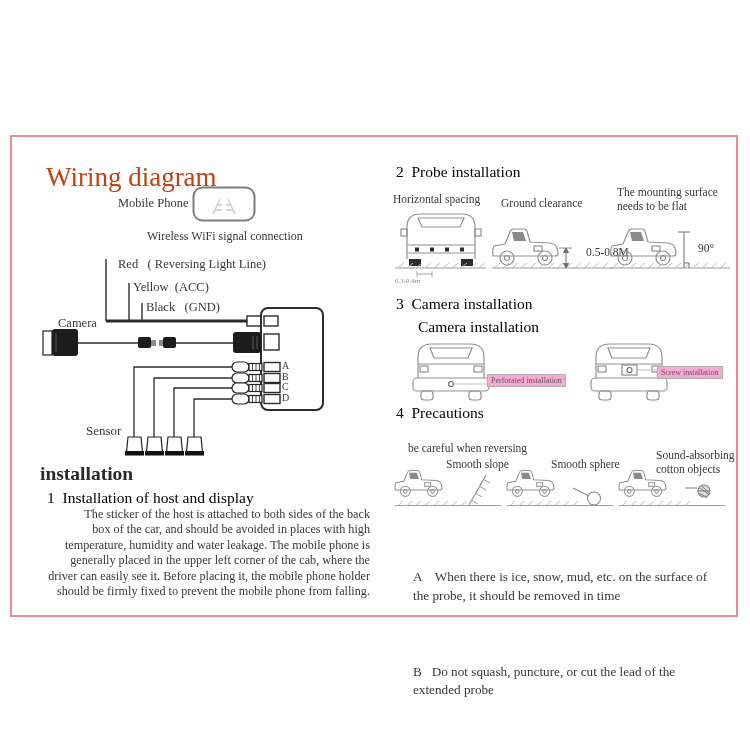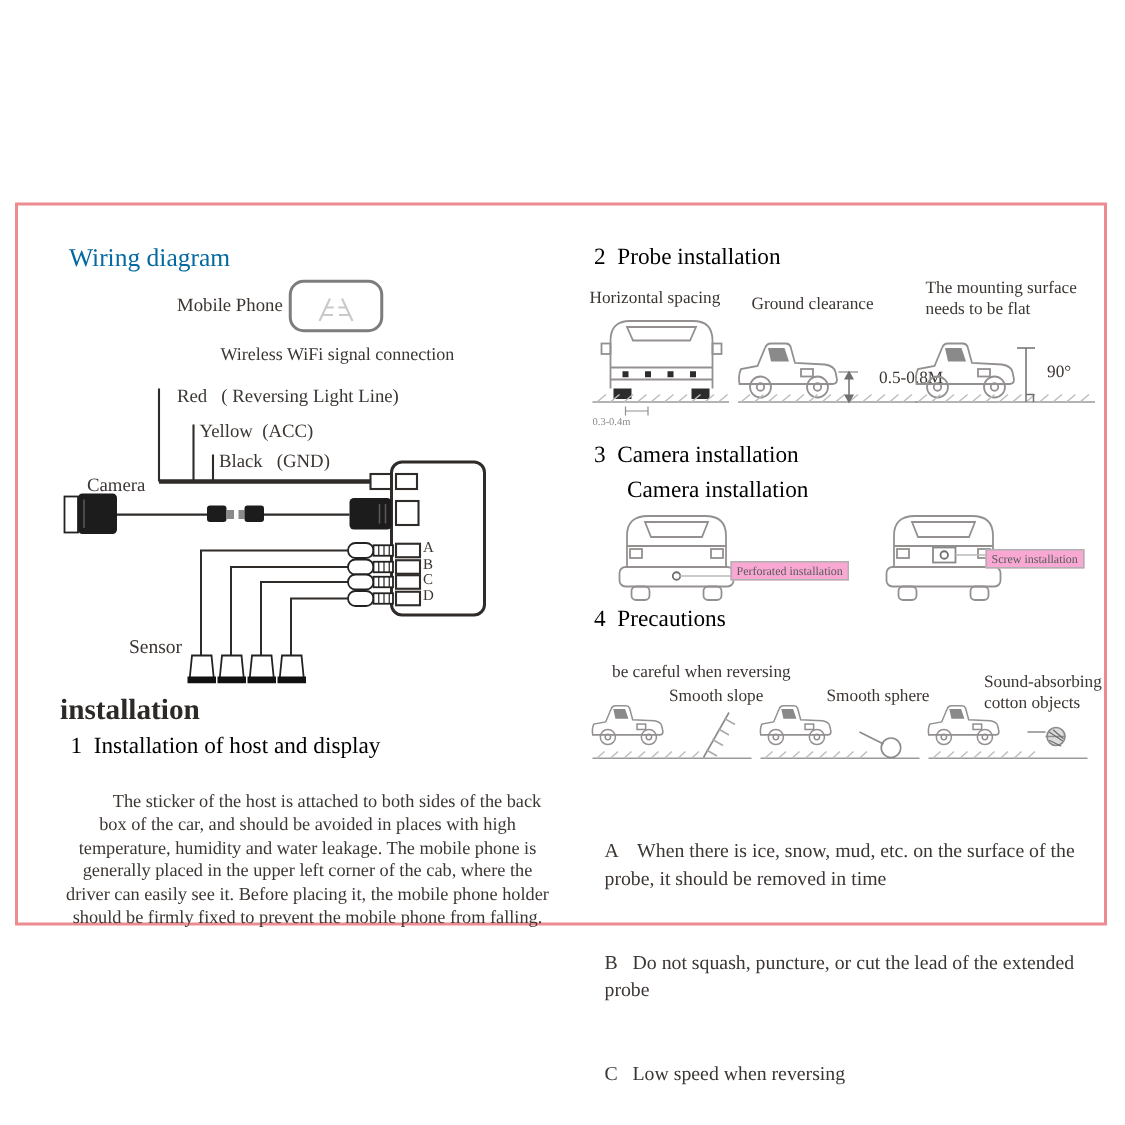--- a/index.html
+++ b/index.html
@@ -1,31 +1,31 @@
 <!DOCTYPE html>
 <html><head>
 <meta charset="utf-8">
 <style>
   html,body{margin:0;padding:0;background:#fff;}
   .page{position:relative;width:750px;height:750px;background:#ffffff;
         font-family:"Liberation Serif","DejaVu Serif",serif;color:#3c3633;overflow:hidden;}
   .abs{position:absolute;}
   .frame{position:absolute;left:10px;top:135px;width:724px;height:478px;border:2px solid #ec8b90;}
-  .h1{font-size:17px;color:#0369a1;text-align:right;}
+  .h1{font-size:27px;color:#c2410c;text-align:right;}
   .h2{font-size:15.5px;color:#000000;white-space:pre;}
   .h2b{font-size:19.5px;font-weight:600;color:#2c2927;}
   .lbl{font-size:12.5px;white-space:pre;}
   .lbl-s{font-size:11.5px;}
   .tiny{font-size:7px;color:#8a8a8a;white-space:pre;}
-  .para{font-size:12.2px;line-height:15.4px;text-indent:26px;text-align:center;margin-top:20px;}
+  .para{font-size:12.2px;line-height:15.4px;text-indent:26px;text-align:right;}
   .notes{font-size:13.2px;line-height:18.6px;white-space:pre-wrap;}
   .ports span{display:block;font-size:10px;line-height:10.6px;color:#3c3633;}
   .tagbox{font-size:8px;color:#5a5a5a;border:1px solid #b0b0b0;background:#f9a8d4;
           padding:1px 3px;white-space:nowrap;}
-  .note-line{margin:0;}
+  .note-line{margin:10px;}
   svg{display:block;}
 </style>
 </head>
 <body>
 
 <div class="page">
   <div class="frame"></div>
 
   <div class="abs h1" style="left:46px;top:162px;">Wiring diagram</div>
 

